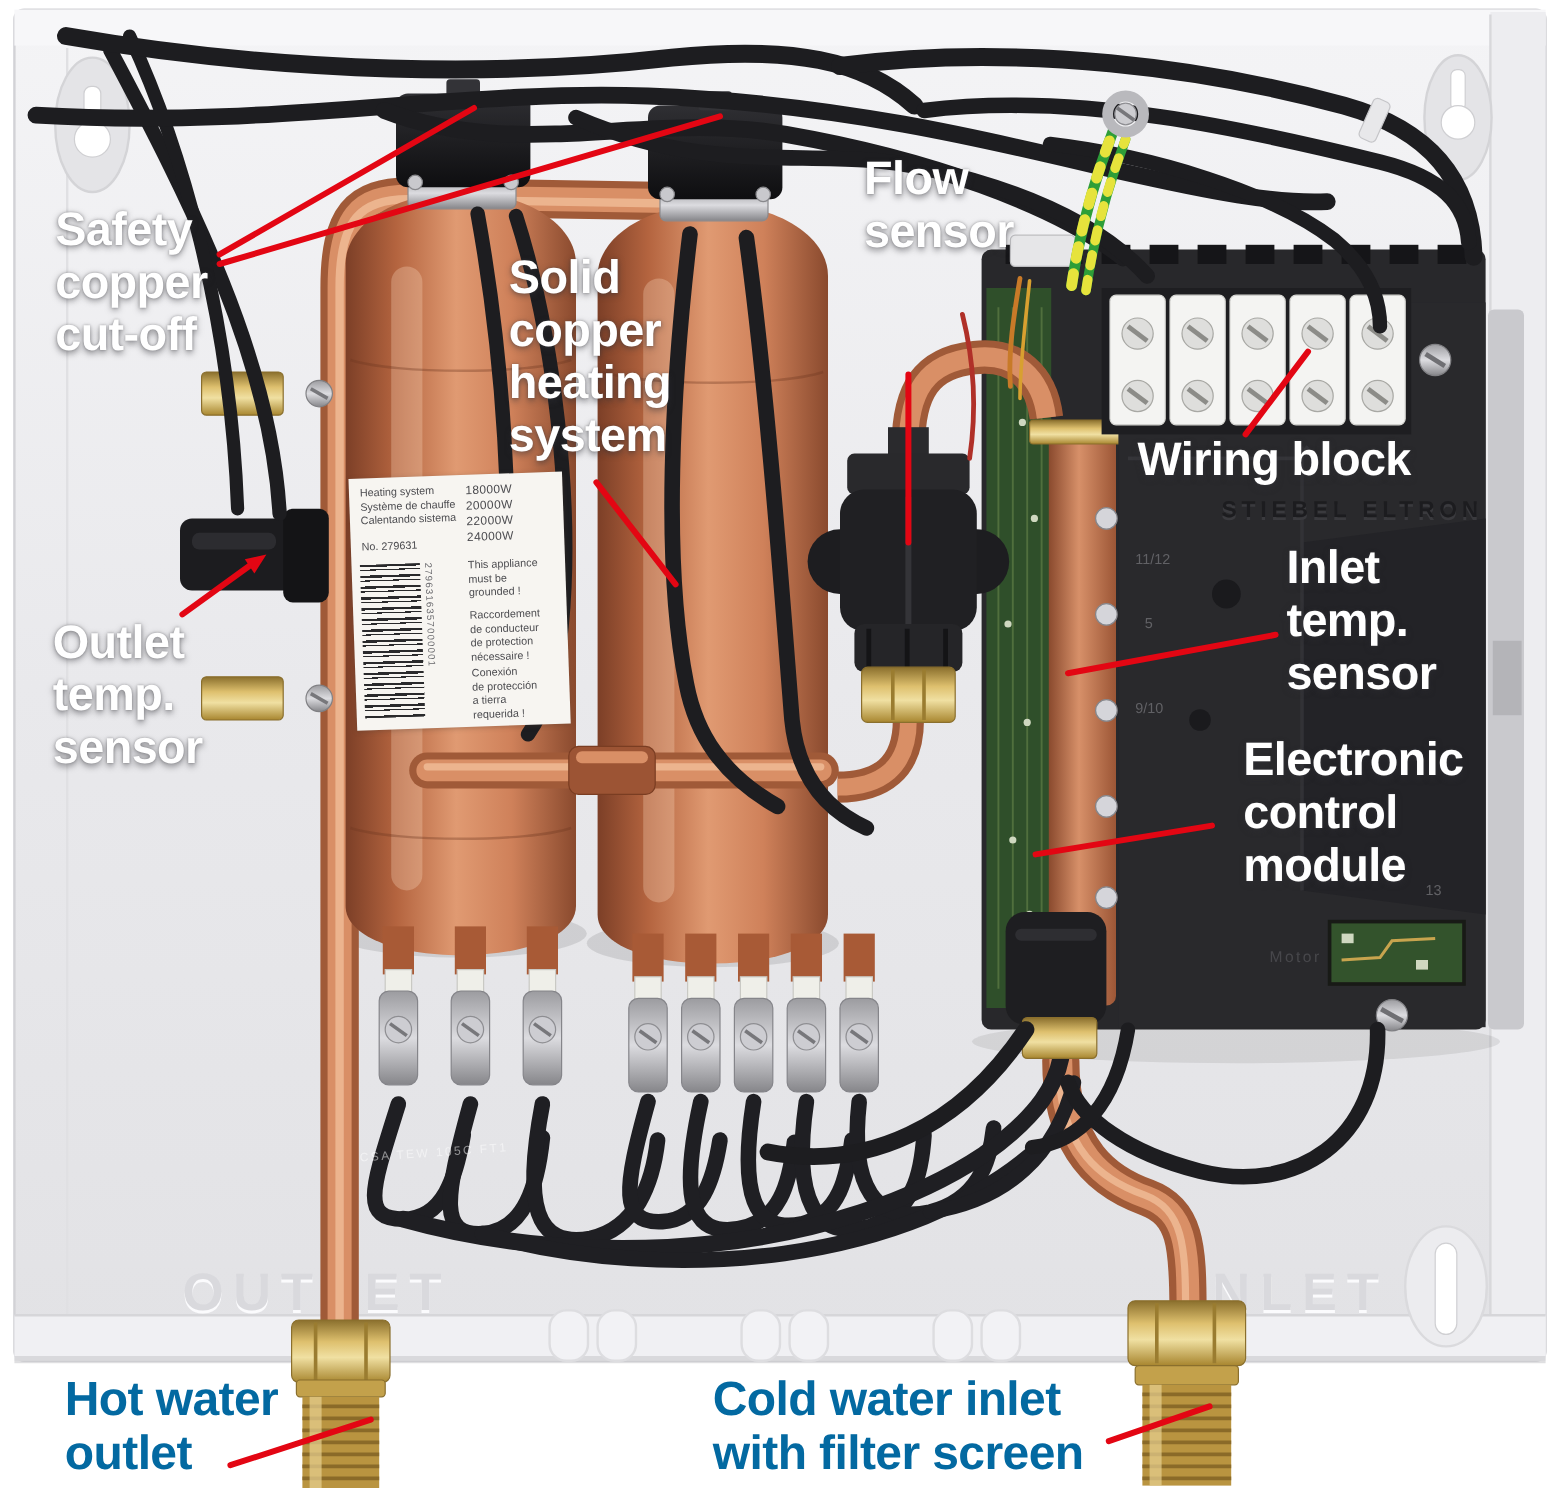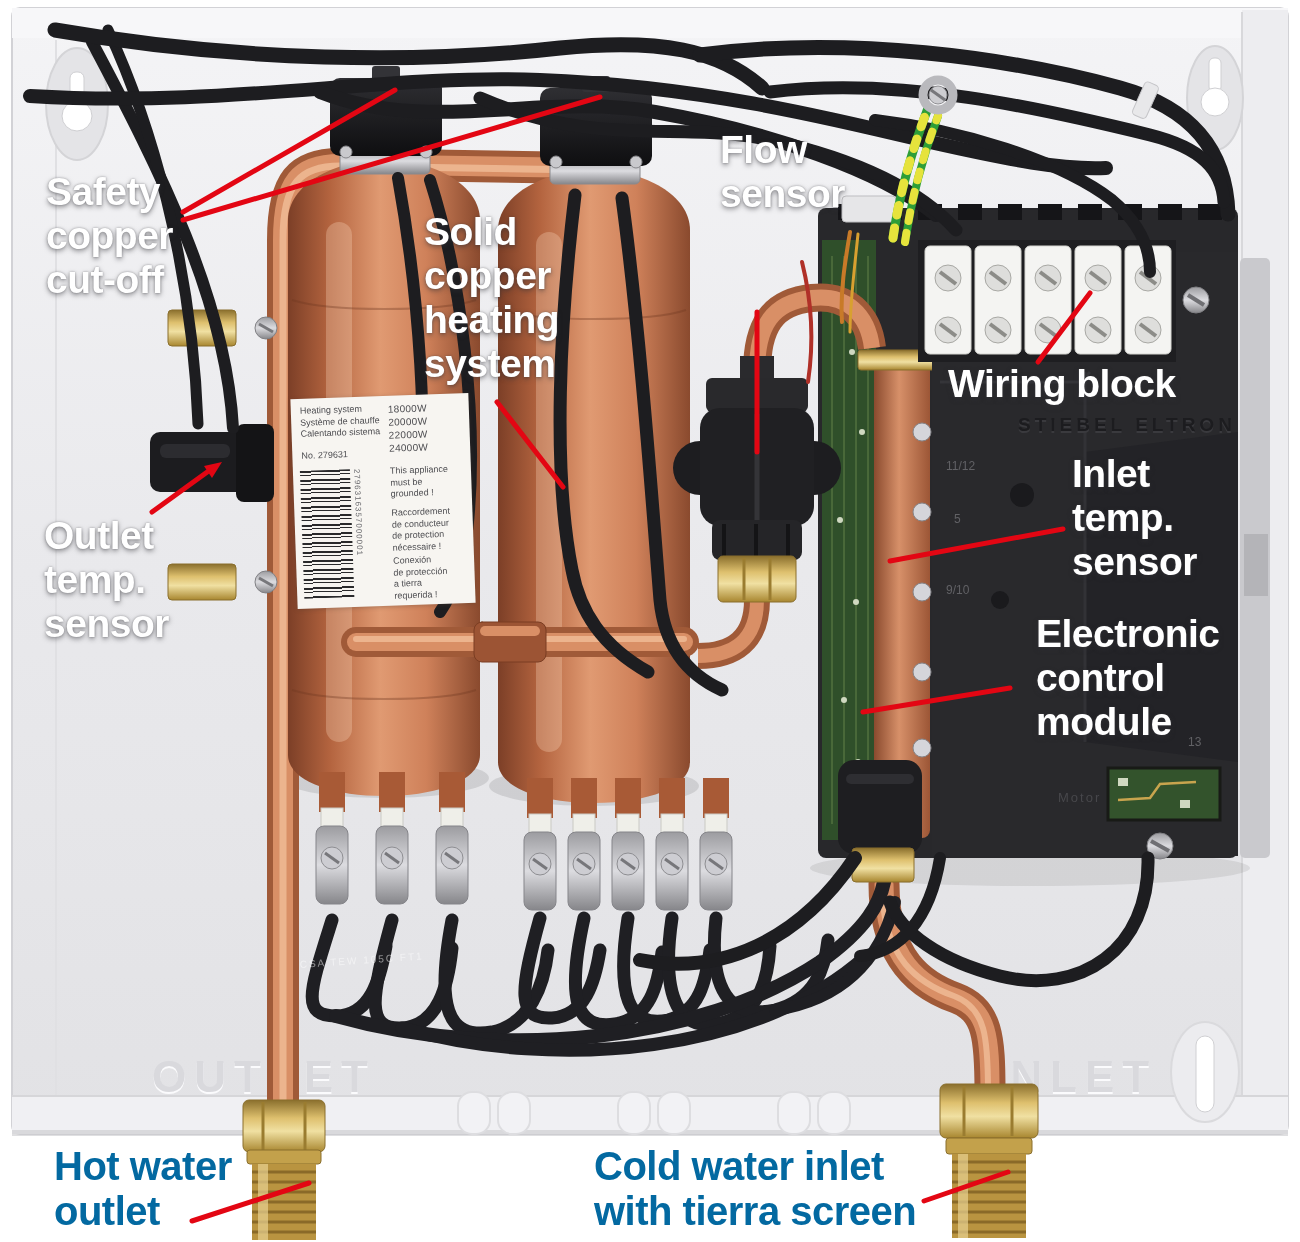--- a/index.html
+++ b/index.html
@@ -497,21 +497,21 @@
 sensor</div>
 <div class="lbl white" style="left:1016px;top:612px;margin-left:20px;">Electronic
 control
 module</div>
 <div class="lbl white" style="left:44px;top:514px;">Outlet
 temp.
 sensor</div>
 <div class="lbl red" style="left:54px;top:1144px;">Hot water
 outlet</div>
 <div class="lbl red" style="left:594px;top:1144px;">Cold water inlet
-with tierra screen</div>
+with filter screen</div>
 
 <div class="sticker">
   <div class="blk st-title">Heating system
 Système de chauffe
 Calentando sistema</div>
   <div class="blk st-no">No. 279631</div>
   <div class="blk st-watt">18000W
 20000W
 22000W
 24000W</div>

